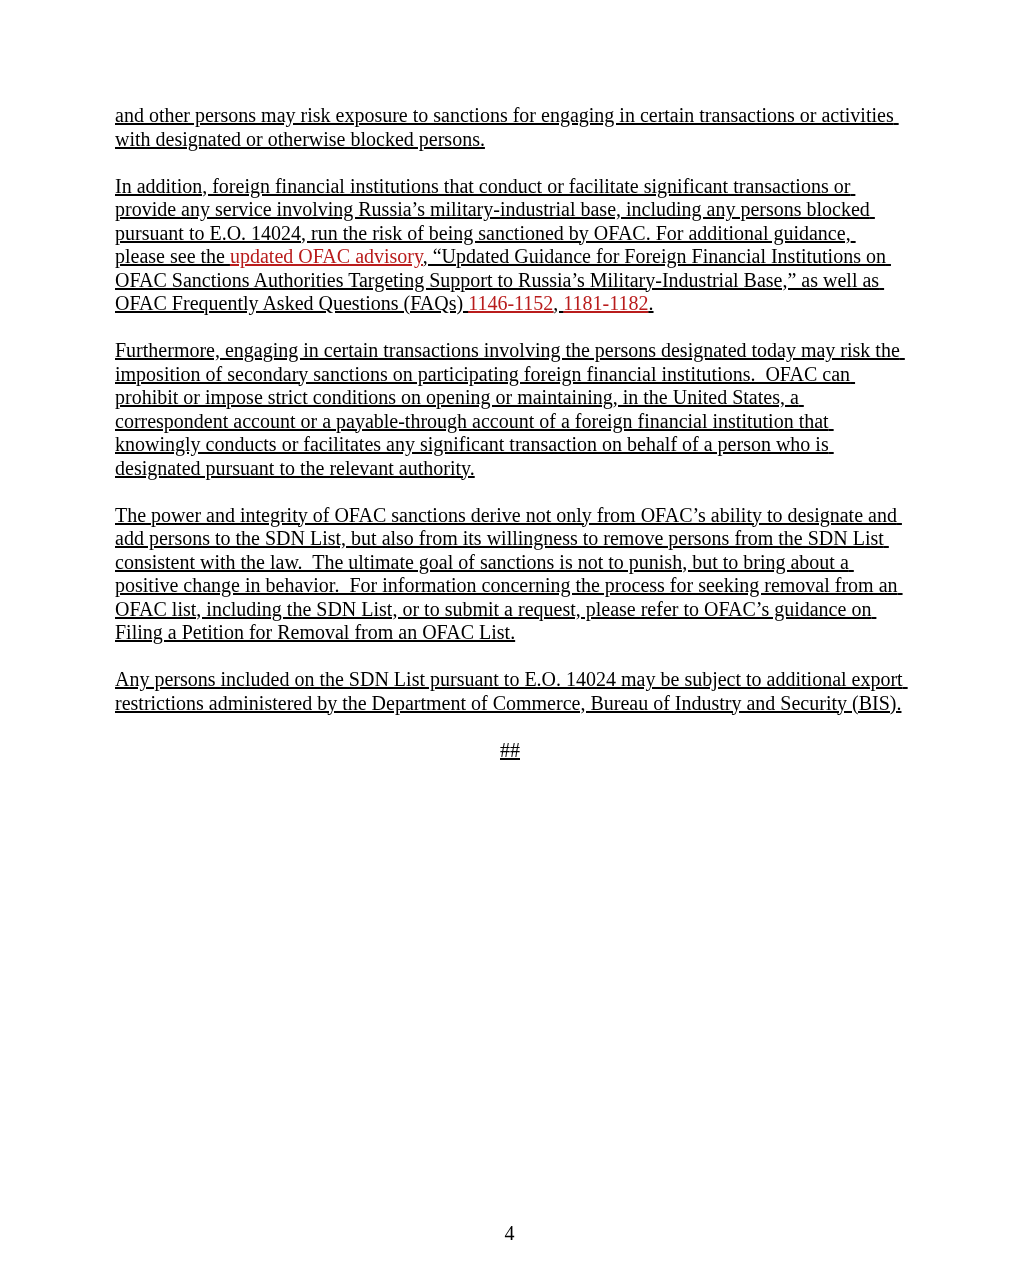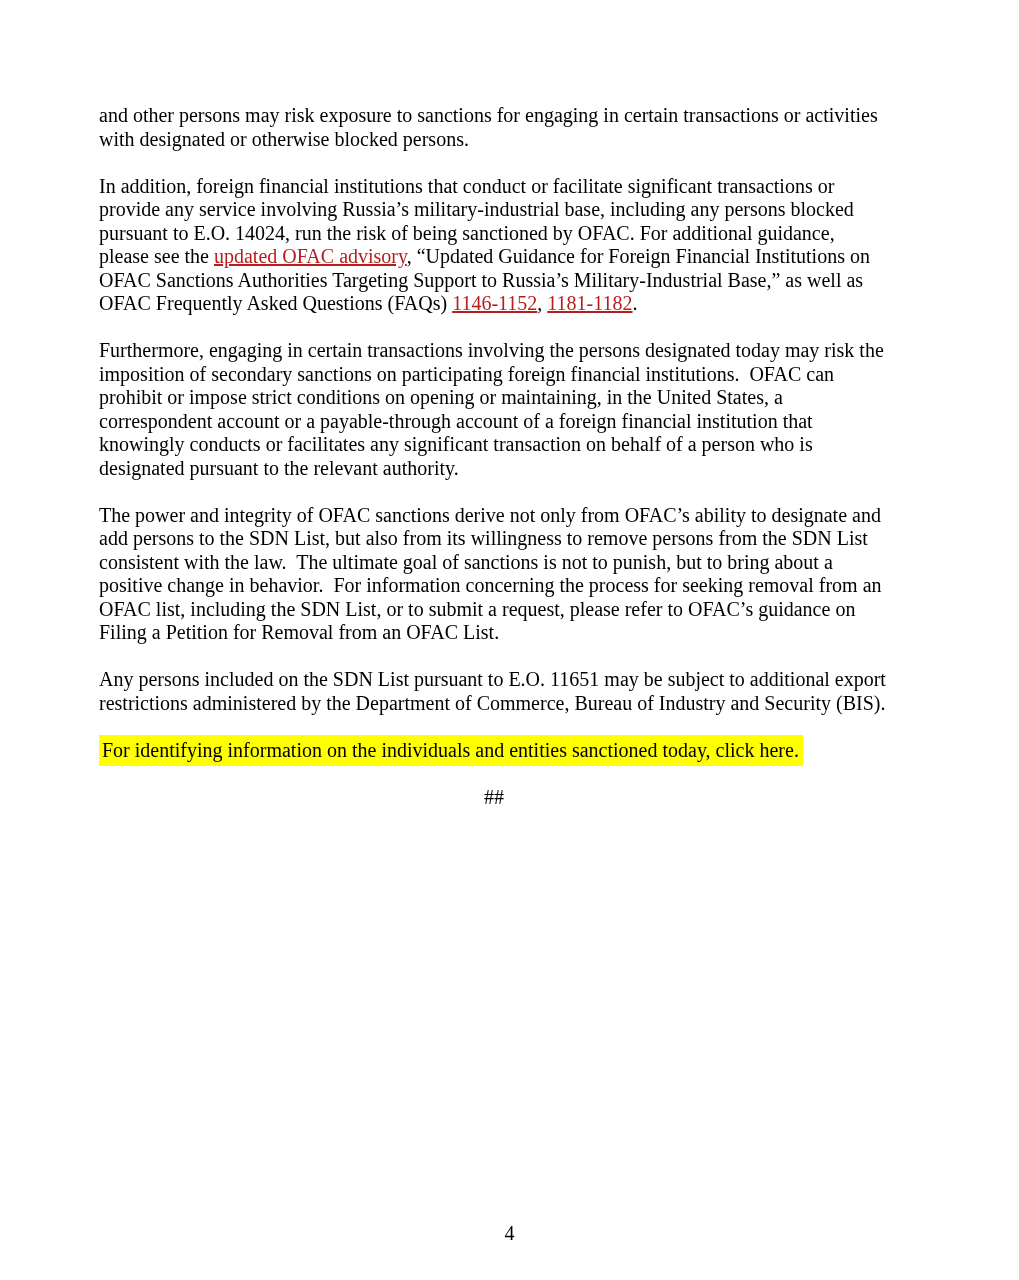--- a/index.html
+++ b/index.html
@@ -16,26 +16,27 @@
     overflow: hidden;
   }
   .page {
     position: relative;
     width: 1019px;
     height: 1280px;
     background: #ffffff;
   }
   .doc-body {
     position: absolute;
-    left: 99px;
+    left: 115px;
     top: 104px;
     width: 790px;
     font-size: 20px;
     line-height: 23.5px;
     text-align: left;
+    text-decoration: underline;
   }
   .doc-body p {
     margin: 0 0 23.5px 0;
     white-space: pre-wrap;
   }
   a.link {
     color: #b91c1c;
     text-decoration: underline;
     cursor: pointer;
   }
@@ -74,22 +75,21 @@
   <div class="doc-body">
 
     <p>and other persons may risk exposure to sanctions for engaging in certain transactions or activities with designated or otherwise blocked persons.</p>
 
     <p><span>In addition, foreign financial institutions that conduct or facilitate significant transactions or provide any service involving Russia’s military-industrial base, including any persons blocked pursuant to E.O. 14024, run the risk of being sanctioned by OFAC. For additional guidance, please see the </span><a class="link">updated OFAC advisory</a><span>, “Updated Guidance for Foreign Financial Institutions on OFAC Sanctions Authorities Targeting Support to Russia’s Military-Industrial Base,” as well as OFAC Frequently Asked Questions (FAQs) </span><a class="link">1146-1152</a><span>, </span><a class="link">1181-1182</a><span>.</span></p>
 
     <p>Furthermore, engaging in certain transactions involving the persons designated today may risk the imposition of secondary sanctions on participating foreign financial institutions.  OFAC can prohibit or impose strict conditions on opening or maintaining, in the United States, a correspondent account or a payable-through account of a foreign financial institution that knowingly conducts or facilitates any significant transaction on behalf of a person who is designated pursuant to the relevant authority.</p>
 
     <p>The power and integrity of OFAC sanctions derive not only from OFAC’s ability to designate and add persons to the SDN List, but also from its willingness to remove persons from the SDN List consistent with the law.  The ultimate goal of sanctions is not to punish, but to bring about a positive change in behavior.  For information concerning the process for seeking removal from an OFAC list, including the SDN List, or to submit a request, please refer to OFAC’s guidance on Filing a Petition for Removal from an OFAC List.</p>
 
-    <p>Any persons included on the SDN List pursuant to E.O. 11651 may be subject to additional export restrictions administered by the Department of Commerce, Bureau of Industry and Security (BIS).</p>
+    <p>Any persons included on the SDN List pursuant to E.O. 14024 may be subject to additional export restrictions administered by the Department of Commerce, Bureau of Industry and Security (BIS).</p>
 
-    <p><span class="hl"><span>For identifying information on the individuals and entities sanctioned today, </span><a class="click-here">click here</a><span>.</span></span></p>
 
     <p class="center-line end-mark">##</p>
 
   </div>
 
   <div class="footer-pagenum">4</div>
 </div>
 
 </body></html>

